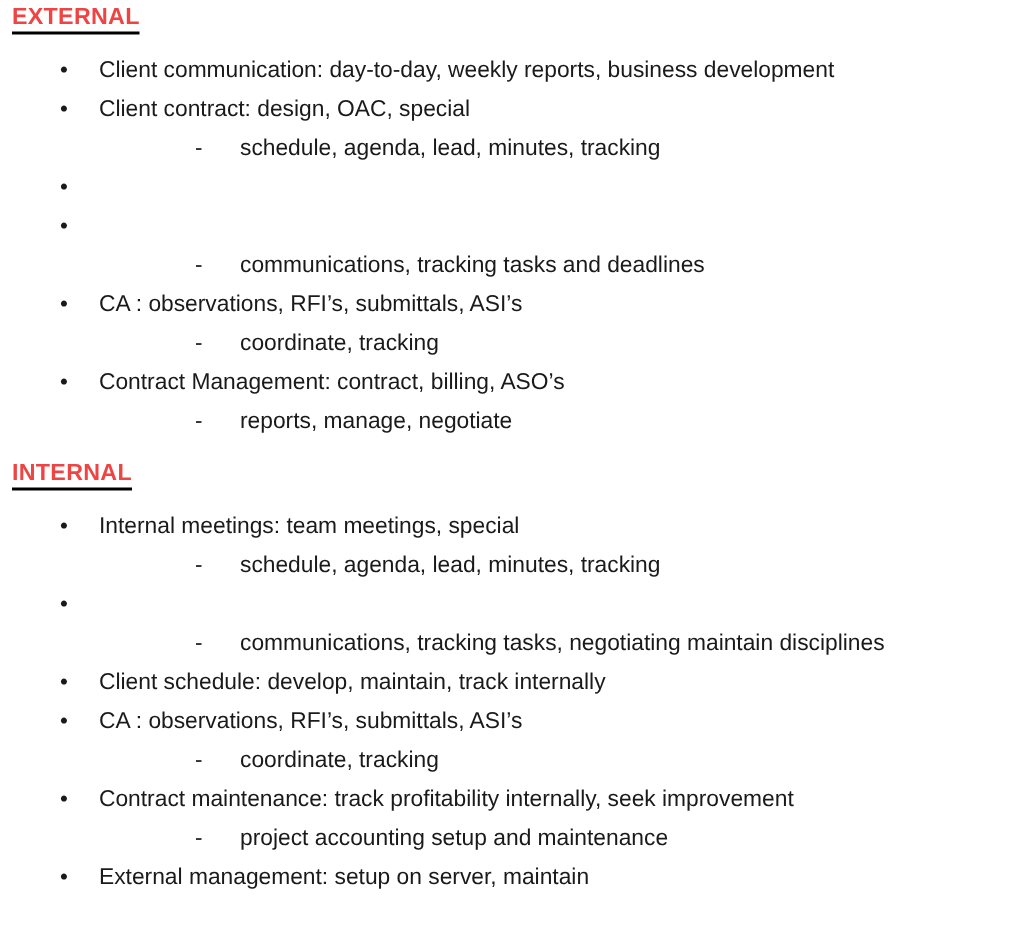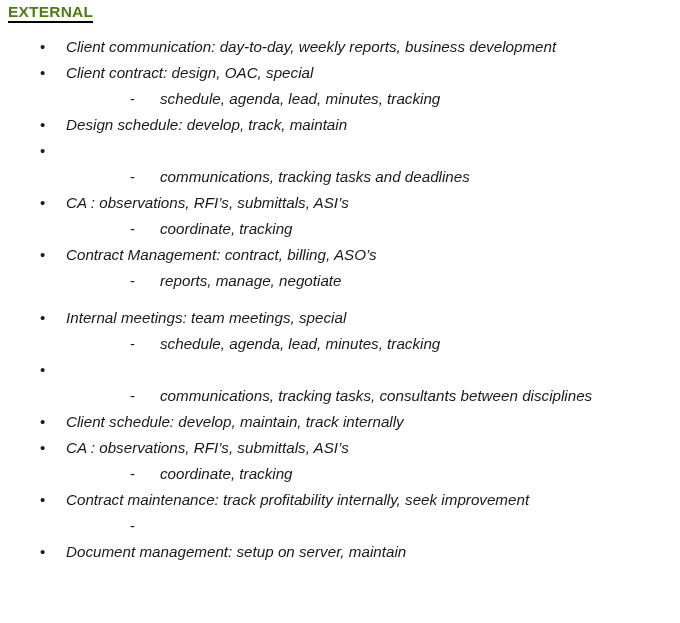--- a/index.html
+++ b/index.html
@@ -22,21 +22,21 @@
     height: 623px;
     padding: 0;
     box-sizing: border-box;
   }
 
   
   .section-heading {
     font-size: 15.5px;
     font-weight: bold;
     letter-spacing: 0.2px;
-    color: #4d7c0f;
+    color: #ef4444;
     margin: 0;
     padding: 0 0 1px 0;
     display: inline-block;
     border-bottom: 2px solid #000000;
     line-height: 17px;
   }
   .heading-wrap {
     padding-left: 8px;
   }
   .heading-wrap.external { padding-top: 3px; }
@@ -91,21 +91,20 @@
     line-height: 26px;
     font-size: 15px;
     color: #1a1a1a;
   }
 
   .list-block-external { margin-top: 11px; }
   .list-block-internal { margin-top: 11px; }
 
   .label-text {
     display: inline;
-    font-style: italic;
   }
 </style>
 </head>
 <body>
 
 <div class="page">
 
   <div>
     <div class="heading-wrap external">
       <span class="section-heading">EXTERNAL</span>
@@ -114,21 +113,21 @@
         <li>
           <div class="bullet-row"><span class="marker">•</span><span class="label-text">Client communication: day-to-day, weekly reports, business development</span></div>
         </li>
         <li>
           <div class="bullet-row"><span class="marker">•</span><span class="label-text">Client contract: design, OAC, special</span></div>
         </li>
         <li>
           <div class="dash-row"><span class="marker">-</span><span class="label-text">schedule, agenda, lead, minutes, tracking</span></div>
         </li>
         <li>
-          <div class="bullet-row"><span class="marker">•</span><span class="label-text">Design schedule: develop, track, maintain</span></div>
+          <div class="bullet-row"><span class="marker">•</span></div>
         </li>
         <li>
           <div class="bullet-row"><span class="marker">•</span></div>
         </li>
         <li>
           <div class="dash-row"><span class="marker">-</span><span class="label-text">communications, tracking tasks and deadlines</span></div>
         </li>
         <li>
           <div class="bullet-row"><span class="marker">•</span><span class="label-text">CA : observations, RFI’s, submittals, ASI’s</span></div>
         </li>
@@ -138,47 +137,50 @@
         <li>
           <div class="bullet-row"><span class="marker">•</span><span class="label-text">Contract Management: contract, billing, ASO’s</span></div>
         </li>
         <li>
           <div class="dash-row"><span class="marker">-</span><span class="label-text">reports, manage, negotiate</span></div>
         </li>
       </ul>
   </div>
 
   <div>
+    <div class="heading-wrap internal">
+      <span class="section-heading">INTERNAL</span>
+    </div>
     <ul class="outline list-block-internal" id="list-internal">
         <li>
           <div class="bullet-row"><span class="marker">•</span><span class="label-text">Internal meetings: team meetings, special</span></div>
         </li>
         <li>
           <div class="dash-row"><span class="marker">-</span><span class="label-text">schedule, agenda, lead, minutes, tracking</span></div>
         </li>
         <li>
           <div class="bullet-row"><span class="marker">•</span></div>
         </li>
         <li>
-          <div class="dash-row"><span class="marker">-</span><span class="label-text">communications, tracking tasks, consultants between disciplines</span></div>
+          <div class="dash-row"><span class="marker">-</span><span class="label-text">communications, tracking tasks, negotiating maintain disciplines</span></div>
         </li>
         <li>
           <div class="bullet-row"><span class="marker">•</span><span class="label-text">Client schedule: develop, maintain, track internally</span></div>
         </li>
         <li>
           <div class="bullet-row"><span class="marker">•</span><span class="label-text">CA : observations, RFI’s, submittals, ASI’s</span></div>
         </li>
         <li>
           <div class="dash-row"><span class="marker">-</span><span class="label-text">coordinate, tracking</span></div>
         </li>
         <li>
           <div class="bullet-row"><span class="marker">•</span><span class="label-text">Contract maintenance: track profitability internally, seek improvement</span></div>
         </li>
         <li>
-          <div class="dash-row"><span class="marker">-</span></div>
+          <div class="dash-row"><span class="marker">-</span><span class="label-text">project accounting setup and maintenance</span></div>
         </li>
         <li>
-          <div class="bullet-row"><span class="marker">•</span><span class="label-text">Document management: setup on server, maintain</span></div>
+          <div class="bullet-row"><span class="marker">•</span><span class="label-text">External management: setup on server, maintain</span></div>
         </li>
       </ul>
   </div>
 
 </div>
 
 </body></html>

